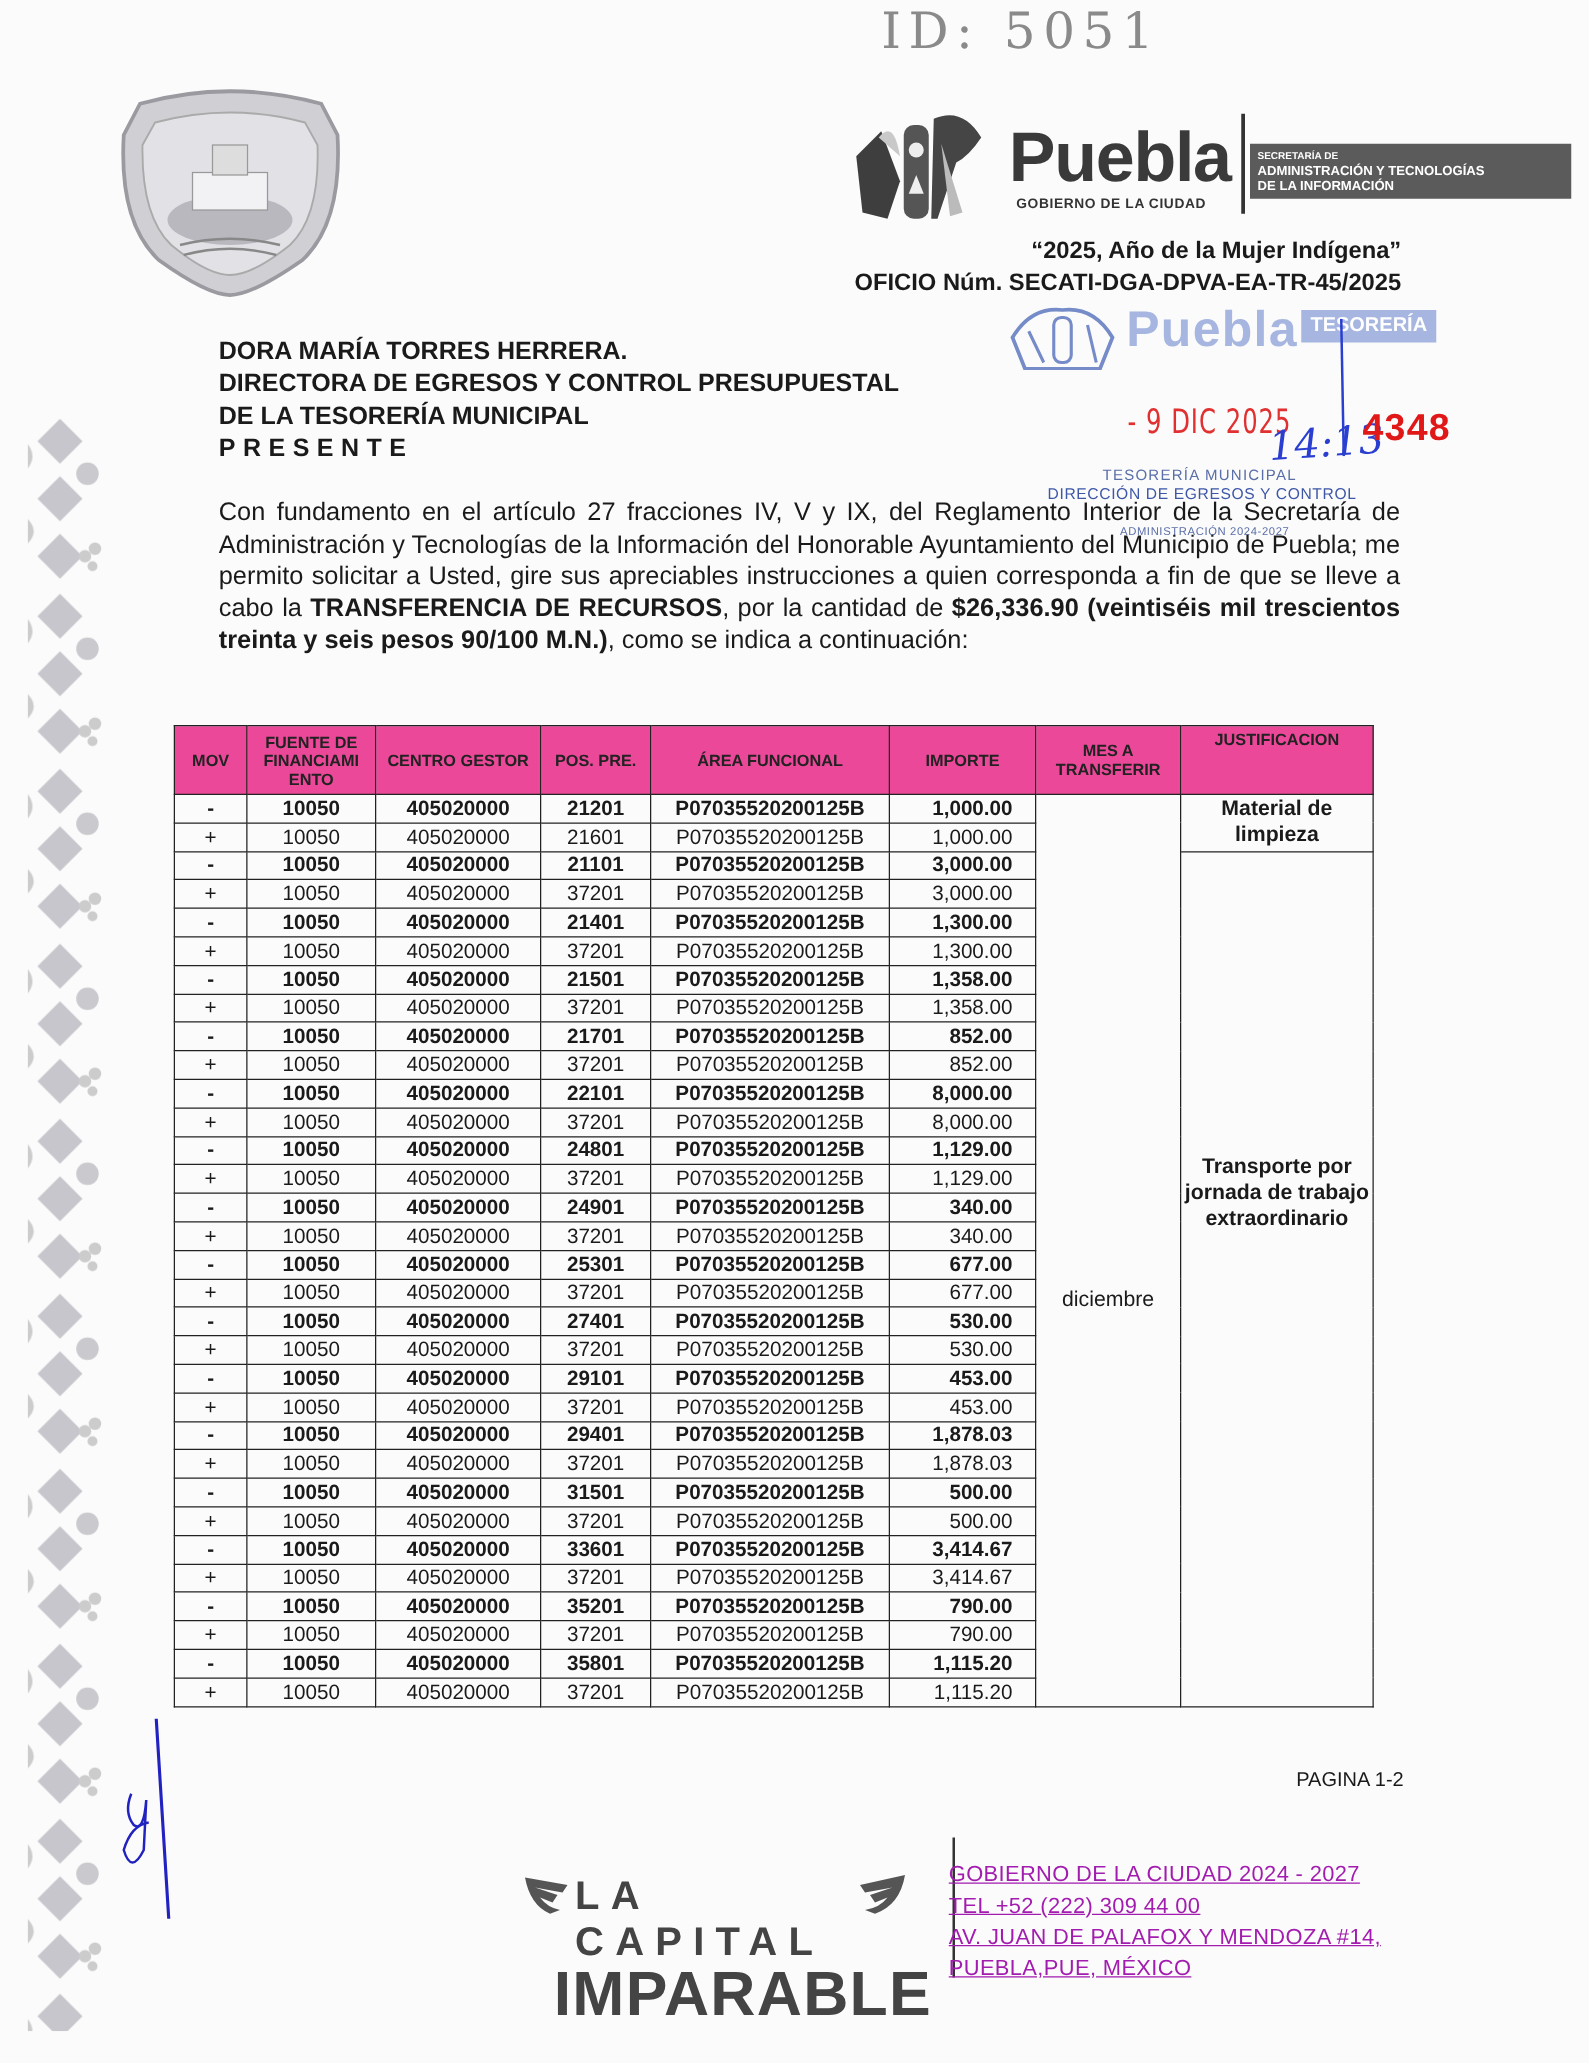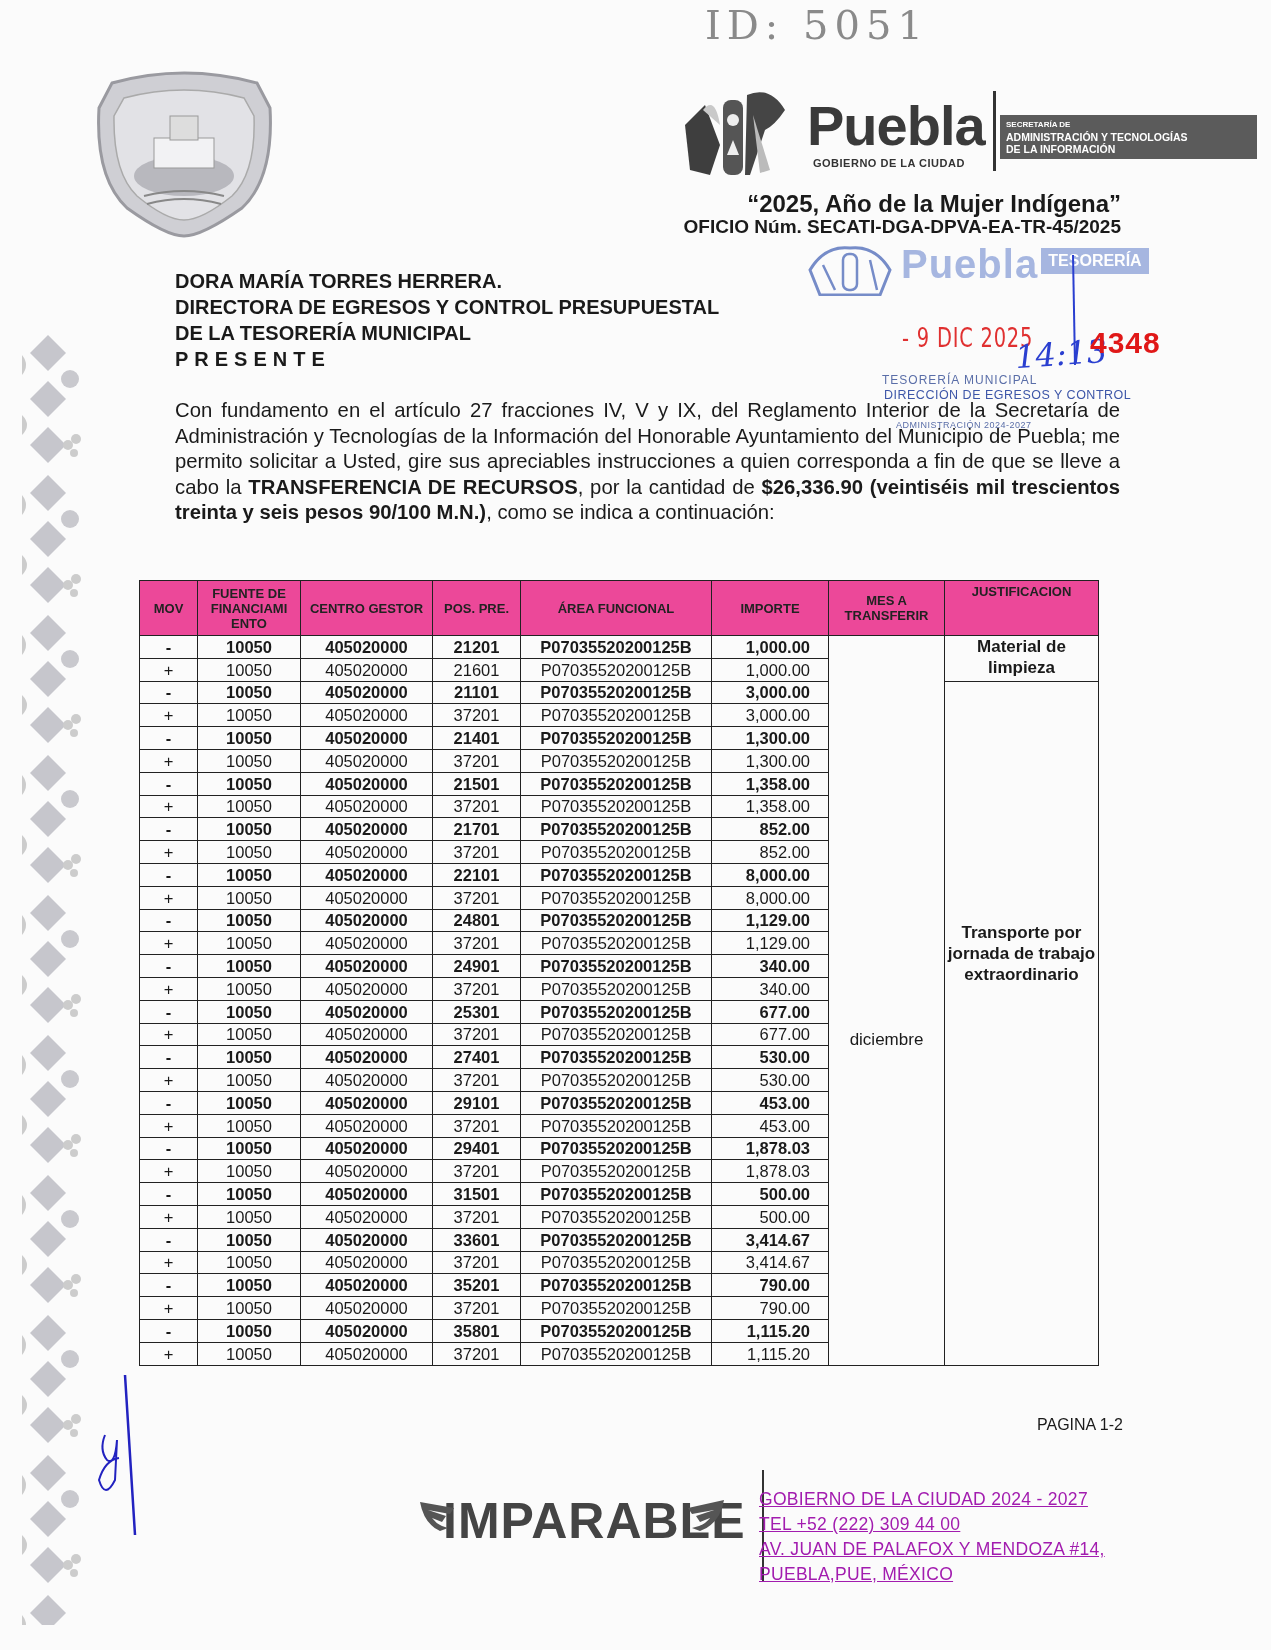--- a/index.html
+++ b/index.html
@@ -11,29 +11,29 @@
   #hand-id{left:705px;top:2px;font-family:"DejaVu Serif",serif;font-size:40px;color:#8a8a8a;letter-spacing:6px;}
   
   #crest{left:92px;top:68px;width:185px;height:170px;}
   
   #logo{left:675px;top:85px;width:495px;height:92px;}
   .logo-word{position:absolute;left:132px;top:8px;font-size:56px;font-weight:bold;color:#3a3a3a;letter-spacing:-1px;}
   .logo-sub{position:absolute;left:138px;top:72px;font-size:11px;font-weight:bold;color:#333;letter-spacing:0.5px;}
   .logo-div{position:absolute;left:318px;top:6px;width:3px;height:80px;background:#333;}
   .logo-box{position:absolute;left:325px;top:30px;width:257px;height:44px;background:#5b5b5b;color:#fff;font-size:10.5px;font-weight:bold;line-height:12px;padding:4px 6px;box-sizing:border-box;}
   .logo-box .small{font-size:8px;}
-  #motto{right:150px;top:190px;font-size:24px;font-weight:bold;text-align:right;}
+  #motto{right:150px;top:190px;font-size:19px;font-weight:bold;text-align:right;}
   #oficio{right:150px;top:216px;font-size:19px;font-weight:bold;}
   
   #stamp-logo{left:805px;top:240px;width:345px;height:56px;opacity:0.75;}
   #stamp-date{left:902px;top:322px;font-family:"DejaVu Sans Condensed","DejaVu Sans",sans-serif;font-size:27px;color:#e03030;letter-spacing:1px;transform:scaleX(0.8);transform-origin:left;}
   #stamp-num{left:1090px;top:326px;font-size:30px;font-weight:bold;color:#e01818;letter-spacing:1px;}
   #stamp-time{left:1015px;top:335px;font-family:"DejaVu Serif",serif;font-size:32px;color:#2a3fd0;font-style:italic;transform:rotate(-4deg);}
   #stamp-l1{left:882px;top:373px;font-size:12px;color:#5a6ea8;letter-spacing:1px;}
-  #stamp-l2{left:838px;top:388px;font-size:12.5px;color:#3d56a8;letter-spacing:0.5px;margin-left:46px;}
+  #stamp-l2{left:838px;top:388px;font-size:12.5px;color:#3d56a8;letter-spacing:0.5px;}
   #stamp-l3{left:896px;top:420px;font-size:9px;color:#5a6ea8;letter-spacing:0.5px;}
   #ink-line{left:1070px;top:255px;width:8px;height:110px;}
   
   .addr{left:175px;font-size:20px;font-weight:bold;}
   #addr-presente{letter-spacing:6px;}
   
   #para{left:175px;top:398px;width:945px;font-size:20.3px;line-height:25.5px;text-align:justify;}
   #para b{font-weight:bold;}
   
   #tbl{left:139px;top:580px;border-collapse:collapse;font-size:16.5px;}
@@ -423,20 +423,21 @@
 </table>
 
 <div id="pagina" class="abs">PAGINA 1-2</div>
 
 <svg id="sig" class="abs" viewBox="0 0 60 170">
   <path d="M10,65 Q4,80 12,90 Q20,96 22,70 L20,110 Q10,130 4,110 Q10,90 24,88" stroke="#2222c0" stroke-width="2" fill="none"></path>
   <path d="M30,5 L40,165" stroke="#2222c0" stroke-width="2.5" fill="none"></path>
 </svg>
 
 <div id="footer-logo" class="abs">
+  <div class="fl-top">LA CAPITAL</div>
   <div class="fl-big">IMPARABLE</div>
   <svg class="abs" style="left:0;top:0" width="40" height="34" viewBox="0 0 40 34">
       <path d="M2,4 L36,10 L32,16 L10,12 L28,18 L24,24 L14,20 Q20,28 30,30 L22,33 Q6,26 2,4 Z" fill="#555"></path>
     </svg>
   <svg class="abs" style="left:264px;top:0" width="44" height="34" viewBox="0 0 44 34">
       <path d="M42,2 L6,10 L10,16 L32,12 L14,18 L18,24 L28,20 Q22,28 10,30 L18,33 Q38,26 42,2 Z" fill="#555"></path>
     </svg>
 </div>
 <div id="footer-div" class="abs"></div>
 <div id="footer-addr" class="abs">

